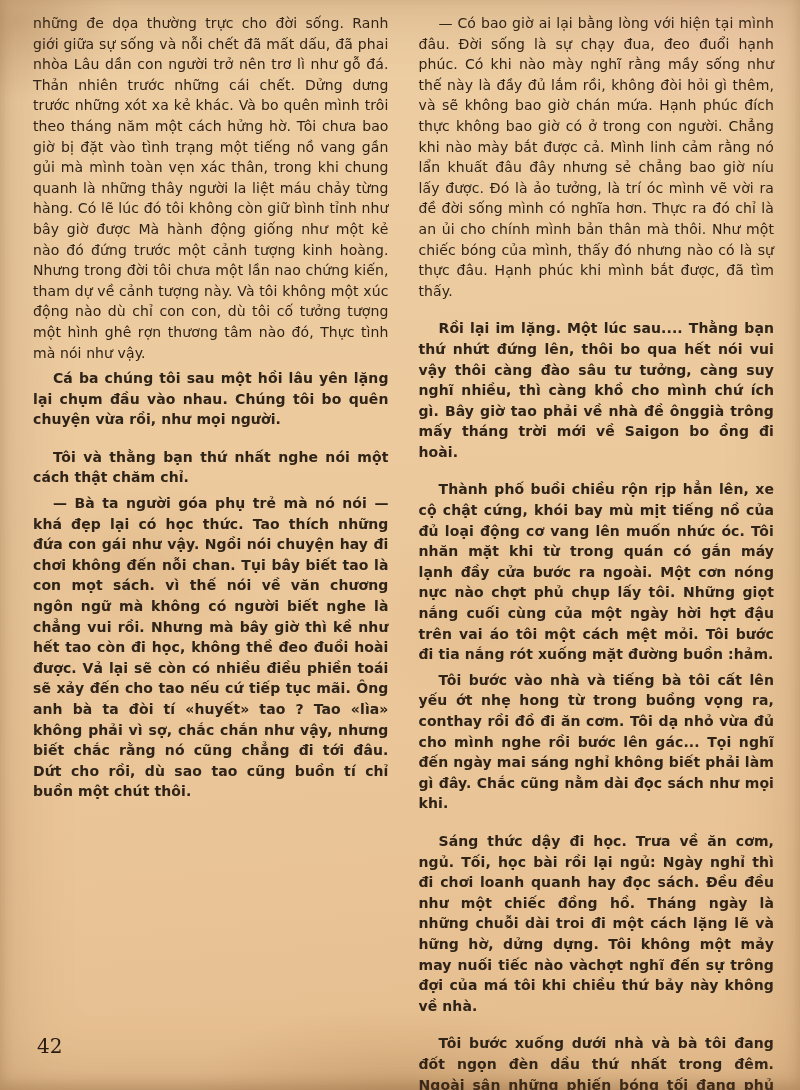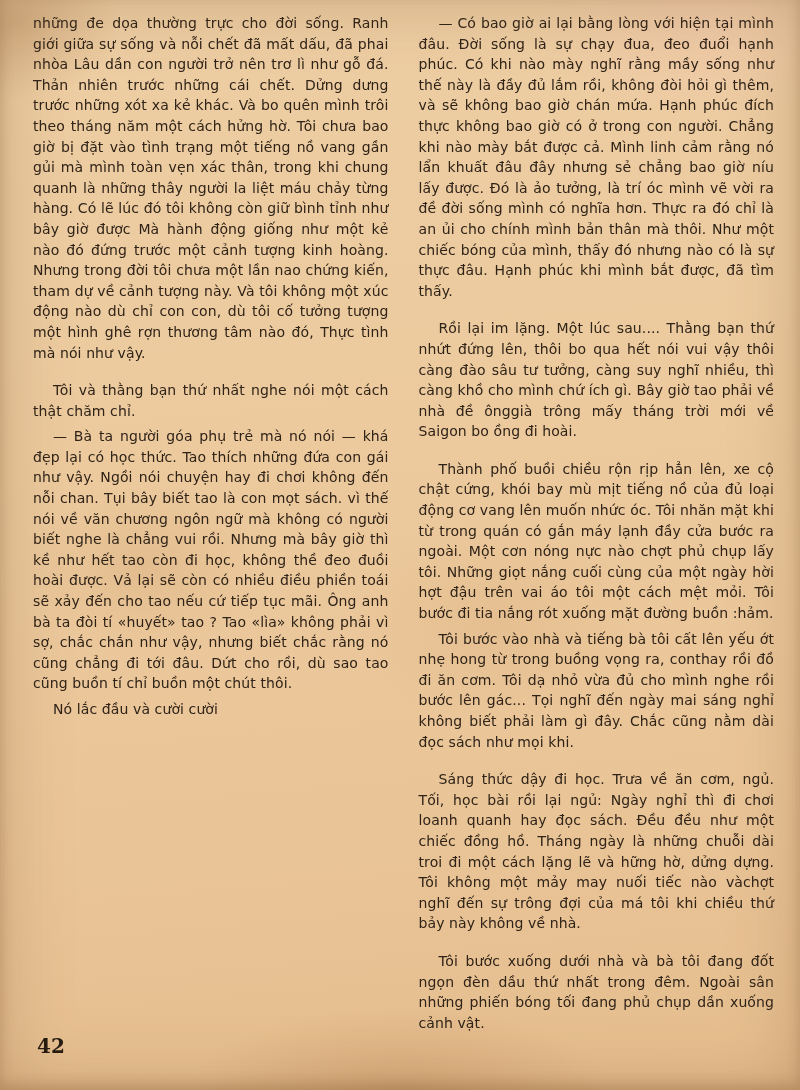--- a/index.html
+++ b/index.html
@@ -32,43 +32,43 @@
     gap:30px;
   }
   .col{
     width:363px;
     text-align:justify;
     font-size:14px;
     line-height:20.6px;
     letter-spacing:.1px;
   }
   .col p{margin:0;}
-  .col p + p{margin-top:5px;}
+  .col p + p{margin-top:5px;font-weight:bold;}
   .col p.indent{text-indent:20px;}
   .col p.gap{margin-top:17px;}
   .page-number{
     position:absolute;
     left:37px;top:1034px;
     font-family:"DejaVu Serif",serif;
-    font-weight:bold;
+    font-weight:normal;
     font-size:20px;
     color:#241a10;
   }
 </style>
 </head>
 <body>
 
 <div class="page">
   <div class="cols">
 
     <div class="col">
       <p>những đe dọa thường trực cho đời sống. Ranh giới giữa sự sống và nỗi chết đã mất dấu, đã phai nhòa Lâu dần con người trở nên trơ lì như gỗ đá. Thản nhiên trước những cái chết. Dửng dưng trước những xót xa kẻ khác. Và bo quên mình trôi theo tháng năm một cách hửng hờ. Tôi chưa bao giờ bị đặt vào tình trạng một tiếng nồ vang gần gủi mà mình toàn vẹn xác thân, trong khi chung quanh là những thây người la liệt máu chảy từng hàng. Có lẽ lúc đó tôi không còn giữ bình tỉnh như bây giờ được Mà hành động giống như một kẻ nào đó đứng trước một cảnh tượng kinh hoàng. Nhưng trong đời tôi chưa một lần nao chứng kiến, tham dự về cảnh tượng này. Và tôi không một xúc động nào dù chỉ con con, dù tôi cố tưởng tượng một hình ghê rợn thương tâm nào đó, Thực tình mà nói như vậy.</p>
+      <p class="indent">Cá ba chúng tôi sau một hồi lâu yên lặng lại chụm đầu vào nhau. Chúng tôi bo quên chuyện vừa rồi, như mọi người.</p>
       <p class="indent gap">Tôi và thằng bạn thứ nhất nghe nói một cách thật chăm chỉ.</p>
       <p class="indent">— Bà ta người góa phụ trẻ mà nó nói — khá đẹp lại có học thức. Tao thích những đứa con gái như vậy. Ngồi nói chuyện hay đi chơi không đến nỗi chan. Tụi bây biết tao là con mọt sách. vì thế nói về văn chương ngôn ngữ mà không có người biết nghe là chẳng vui rồi. Nhưng mà bây giờ thì kề như hết tao còn đi học, không thề đeo đuồi hoài được. Vả lại sẽ còn có nhiều điều phiền toái sẽ xảy đến cho tao nếu cứ tiếp tục mãi. Ông anh bà ta đòi tí «huyết» tao ? Tao «lìa» không phải vì sợ, chắc chắn như vậy, nhưng biết chắc rằng nó cũng chẳng đi tới đâu. Dứt cho rồi, dù sao tao cũng buồn tí chỉ buồn một chút thôi.</p>
-      <p class="indent">Nó lắc đầu và cười cười</p>
     </div>
 
     <div class="col">
       <p class="indent">— Có bao giờ ai lại bằng lòng với hiện tại mình đâu. Đời sống là sự chạy đua, đeo đuổi hạnh phúc. Có khi nào mày nghĩ rằng mầy sống như thế này là đầy đủ lắm rồi, không đòi hỏi gì thêm, và sẽ không bao giờ chán mứa. Hạnh phúc đích thực không bao giờ có ở trong con người. Chẳng khi nào mày bắt được cả. Mình linh cảm rằng nó lẩn khuất đâu đây nhưng sẻ chẳng bao giờ níu lấy được. Đó là ảo tưởng, là trí óc mình vẽ vời ra đề đời sống mình có nghĩa hơn. Thực ra đó chỉ là an ủi cho chính mình bản thân mà thôi. Như một chiếc bóng của mình, thấy đó nhưng nào có là sự thực đâu. Hạnh phúc khi mình bắt được, đã tìm thấy.</p>
       <p class="indent gap">Rồi lại im lặng. Một lúc sau.... Thằng bạn thứ nhứt đứng lên, thôi bo qua hết nói vui vậy thôi càng đào sâu tư tưởng, càng suy nghĩ nhiều, thì càng khồ cho mình chứ ích gì. Bây giờ tao phải về nhà đề ônggià trông mấy tháng trời mới về Saigon bo ồng đi hoài.</p>
       <p class="indent gap">Thành phố buồi chiều rộn rịp hẳn lên, xe cộ chật cứng, khói bay mù mịt tiếng nồ của đủ loại động cơ vang lên muốn nhức óc. Tôi nhăn mặt khi từ trong quán có gắn máy lạnh đầy cửa bước ra ngoài. Một cơn nóng nực nào chợt phủ chụp lấy tôi. Những giọt nắng cuối cùng của một ngày hời hợt đậu trên vai áo tôi một cách mệt mỏi. Tôi bước đi tia nắng rót xuống mặt đường buồn :hảm.</p>
       <p class="indent">Tôi bước vào nhà và tiếng bà tôi cất lên yếu ớt nhẹ hong từ trong buồng vọng ra, conthay rồi đồ đi ăn cơm. Tôi dạ nhỏ vừa đủ cho mình nghe rồi bước lên gác... Tọi nghĩ đến ngày mai sáng nghỉ không biết phải làm gì đây. Chắc cũng nằm dài đọc sách như mọi khi.</p>
       <p class="indent gap">Sáng thức dậy đi học. Trưa về ăn cơm, ngủ. Tối, học bài rồi lại ngủ: Ngày nghỉ thì đi chơi loanh quanh hay đọc sách. Đều đều như một chiếc đồng hồ. Tháng ngày là những chuỗi dài troi đi một cách lặng lẽ và hững hờ, dửng dựng. Tôi không một mảy may nuối tiếc nào vàchợt nghĩ đến sự trông đợi của má tôi khi chiều thứ bảy này không về nhà.</p>
       <p class="indent gap">Tôi bước xuống dưới nhà và bà tôi đang đốt ngọn đèn dầu thứ nhất trong đêm. Ngoài sân những phiến bóng tối đang phủ chụp dần xuống cảnh vật.</p>
     </div>

